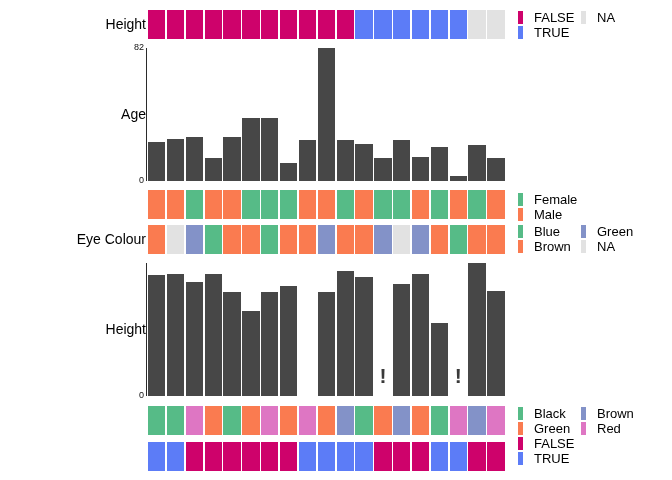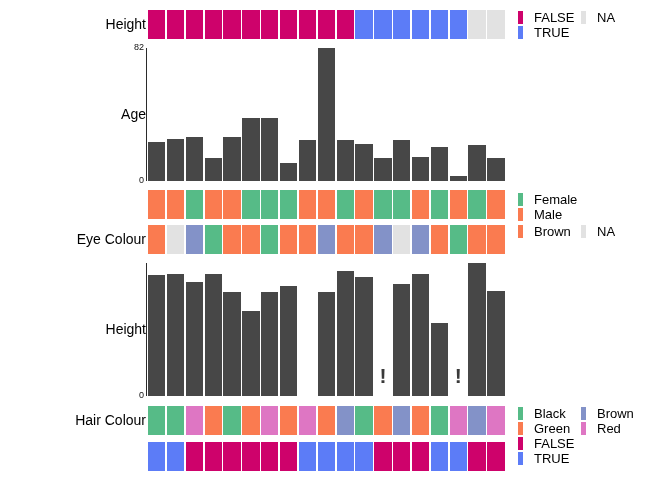--- a/index.html
+++ b/index.html
@@ -19,21 +19,20 @@
 </style>
 </head>
 <body>
 
 <div class="canvas">
 
   <div class="rlabel" style="top:16px">Height</div>
   <div class="rlabel" style="top:106px">Age</div>
   <div class="rlabel" style="top:321px">Height</div>
   <div class="rlabel" style="top:231px">Eye Colour</div>
-  <div class="rlabel" style="top:412px">Hair Colour</div>
 
   <div class="vaxis" style="top:48px;height:133px"></div>
   <div class="vaxis" style="top:263px;height:133px"></div>
   <div class="tick" style="top:43px">82</div>
   <div class="tick" style="top:176px">0</div>
   <div class="tick" style="top:391px">0</div>
 
   <div id="marks">
       <div class="tile" style="left: 148px; top: 10px; width: 17.4px; height: 29px; background: rgb(206, 2, 107);"></div>
       <div class="tile" style="left: 166.85px; top: 10px; width: 17.4px; height: 29px; background: rgb(206, 2, 107);"></div>
@@ -139,20 +138,30 @@
       <div class="tile" style="left: 374.2px; top: 225px; width: 17.4px; height: 29px; background: rgb(131, 146, 200);"></div>
       <div class="tile" style="left: 393.05px; top: 225px; width: 17.4px; height: 29px; background: rgb(226, 226, 226);"></div>
       <div class="tile" style="left: 411.9px; top: 225px; width: 17.4px; height: 29px; background: rgb(131, 146, 200);"></div>
       <div class="tile" style="left: 430.75px; top: 225px; width: 17.4px; height: 29px; background: rgb(250, 123, 80);"></div>
       <div class="tile" style="left: 449.6px; top: 225px; width: 17.4px; height: 29px; background: rgb(86, 187, 135);"></div>
       <div class="tile" style="left: 468.45px; top: 225px; width: 17.4px; height: 29px; background: rgb(250, 123, 80);"></div>
       <div class="tile" style="left: 487.3px; top: 225px; width: 17.4px; height: 29px; background: rgb(250, 123, 80);"></div>
       <div class="legend" style="top: 224.5px;">
         <div class="lrow">
           <span class="lentry">
+            <i class="sw" style="background: rgb(86, 187, 135);"></i>
+            <span class="llabel">Blue</span>
+          </span>
+          <span class="lentry">
+            <i class="sw" style="background: rgb(131, 146, 200);"></i>
+            <span class="llabel">Green</span>
+          </span>
+        </div>
+        <div class="lrow">
+          <span class="lentry">
             <i class="sw" style="background: rgb(250, 123, 80);"></i>
             <span class="llabel">Brown</span>
           </span>
           <span class="lentry">
             <i class="sw" style="background: rgb(226, 226, 226);"></i>
             <span class="llabel">NA</span>
           </span>
         </div>
       </div>
       <div class="bar" style="left: 148px; top: 274.536px; width: 17.4px; height: 121.464px; background: rgb(71, 71, 71);"></div>

